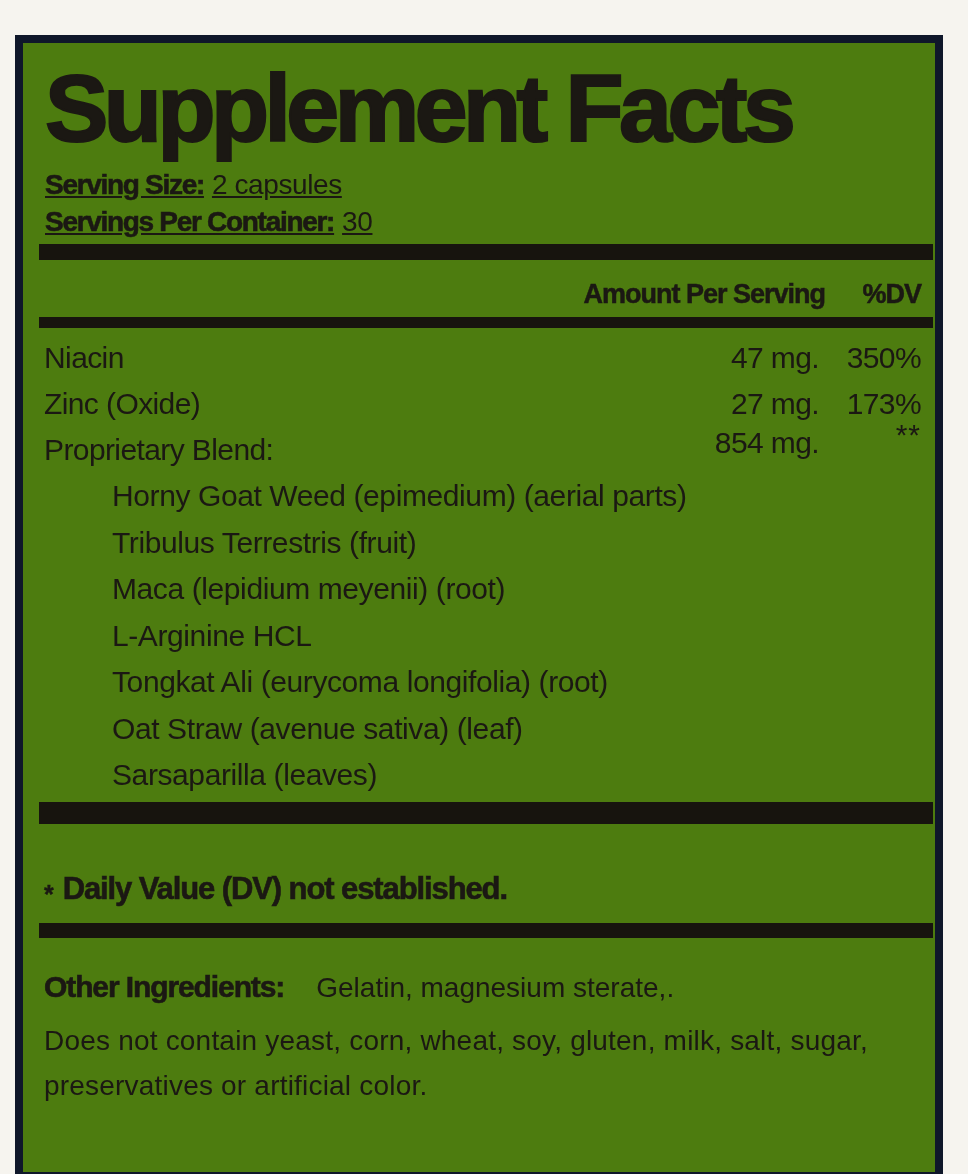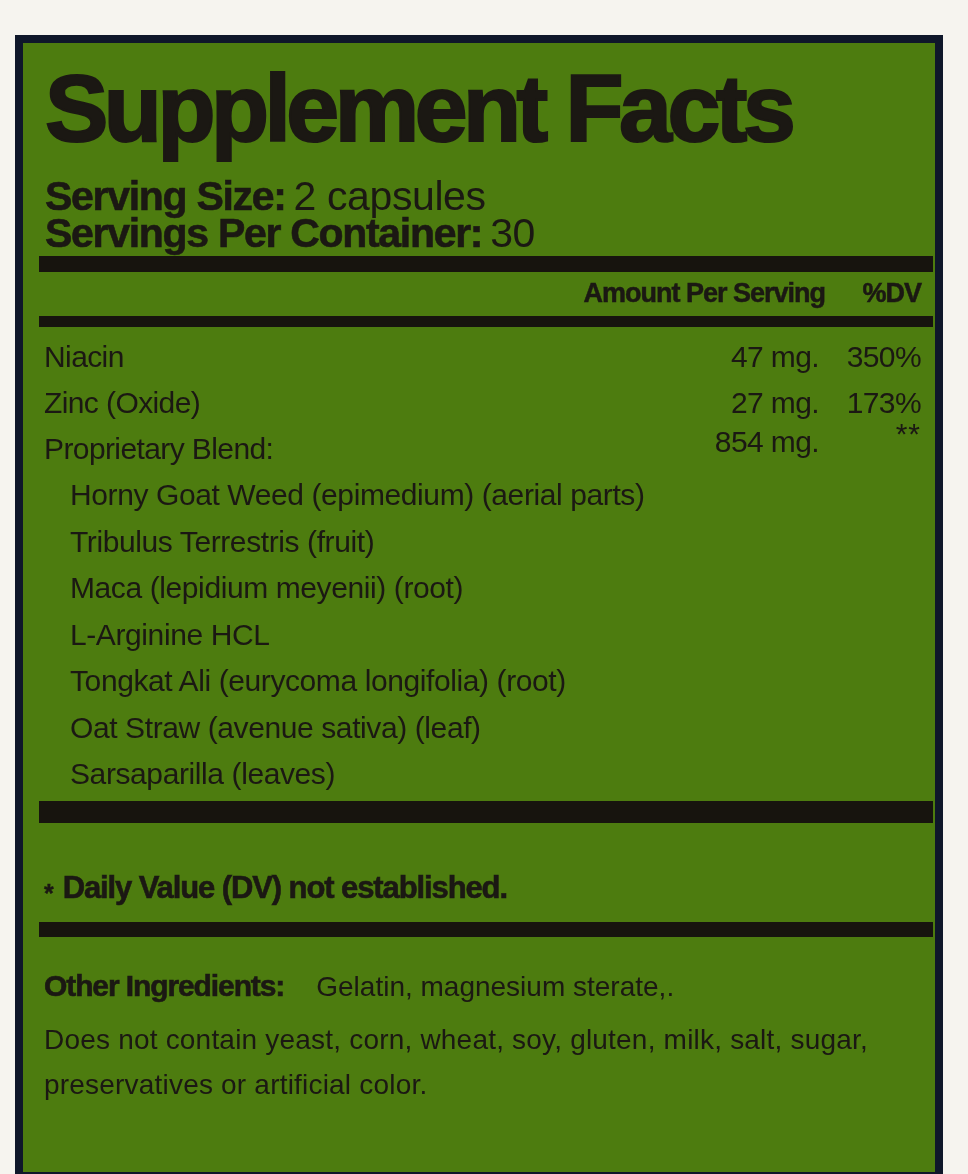--- a/index.html
+++ b/index.html
@@ -34,45 +34,46 @@
   .title {
     margin: 19px 0 0 22px;
     font-size: 95px;
     line-height: 92px;
     font-weight: bold;
     letter-spacing: -4.5px;
     -webkit-text-stroke: 2.2px #1b1813;
     white-space: nowrap;
   }
   .serving {
-    margin: 24px 0 0 22px;
-    font-size: 41px;
+    margin: 12px 0 0 22px;
+    font-size: 28px;
     line-height: 37px;
     letter-spacing: -1.3px;
+    text-decoration: underline;
   }
   .serving .lbl {
     font-weight: bold;
     -webkit-text-stroke: 0.6px #1b1813;
   }
   .serving .val {
     font-weight: normal;
     letter-spacing: -0.4px;
     margin-left: 8px;
   }
   .bar {
     background: #17140e;
     margin-left: 16px;
     margin-right: 2px;
   }
   .bar1 { height: 16px; margin-top: 4px; }
   .hdr {
     display: flex;
     align-items: flex-start;
     padding: 0 14px 0 21px;
-    margin-top: 5px;
+    margin-top: 18px;
     font-weight: bold;
     font-size: 27px;
     line-height: 33px;
     letter-spacing: -1px;
     -webkit-text-stroke: 0.5px #1b1813;
   }
   .hdr .sp { flex: 1; }
   .hdr .dv { width: 96px; text-align: right; }
   .bar2 { height: 11px; margin-top: 6px; }
   .facts { margin-top: 7px; font-size: 30px; letter-spacing: -0.6px; }
@@ -82,21 +83,21 @@
     line-height: 46px;
     padding: 0 14px 0 21px;
   }
   .frow .nm { flex: 1; }
   .frow .am { text-align: right; margin-right: 16px; }
   .frow .dvv { width: 86px; text-align: right; }
   .frow.blend .am { position: relative; top: -7px; }
   .frow.blend .dvv { position: relative; top: -15px; letter-spacing: 1px; }
   .blendlist {
     list-style: none;
-    margin: 0 0 0 47px;
+    margin: 0 0 0 89px;
     padding: 0;
     font-size: 30px;
     line-height: 46.5px;
     letter-spacing: -0.4px;
   }
   .bar3 { height: 22px; margin-top: 3px; }
   .note {
     margin: 45px 0 0 21px;
     font-weight: bold;
     font-size: 31px;

